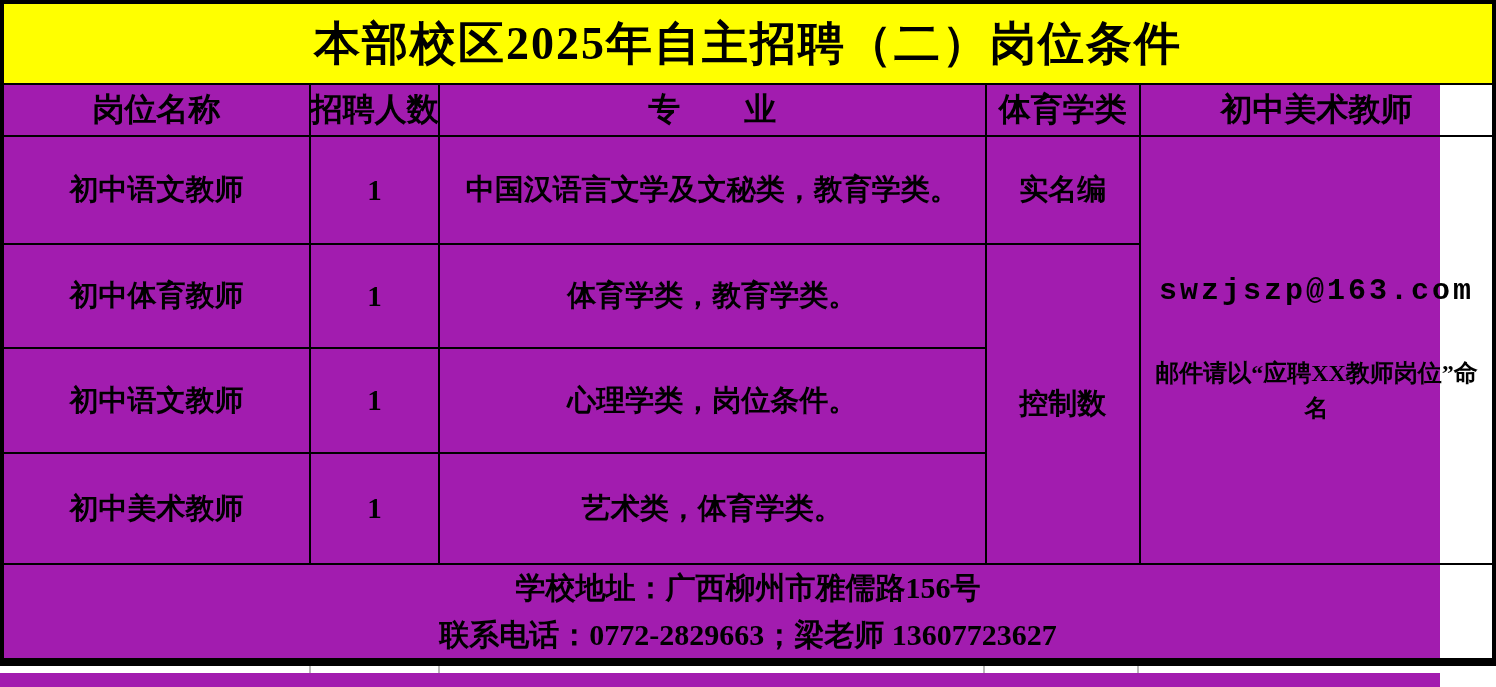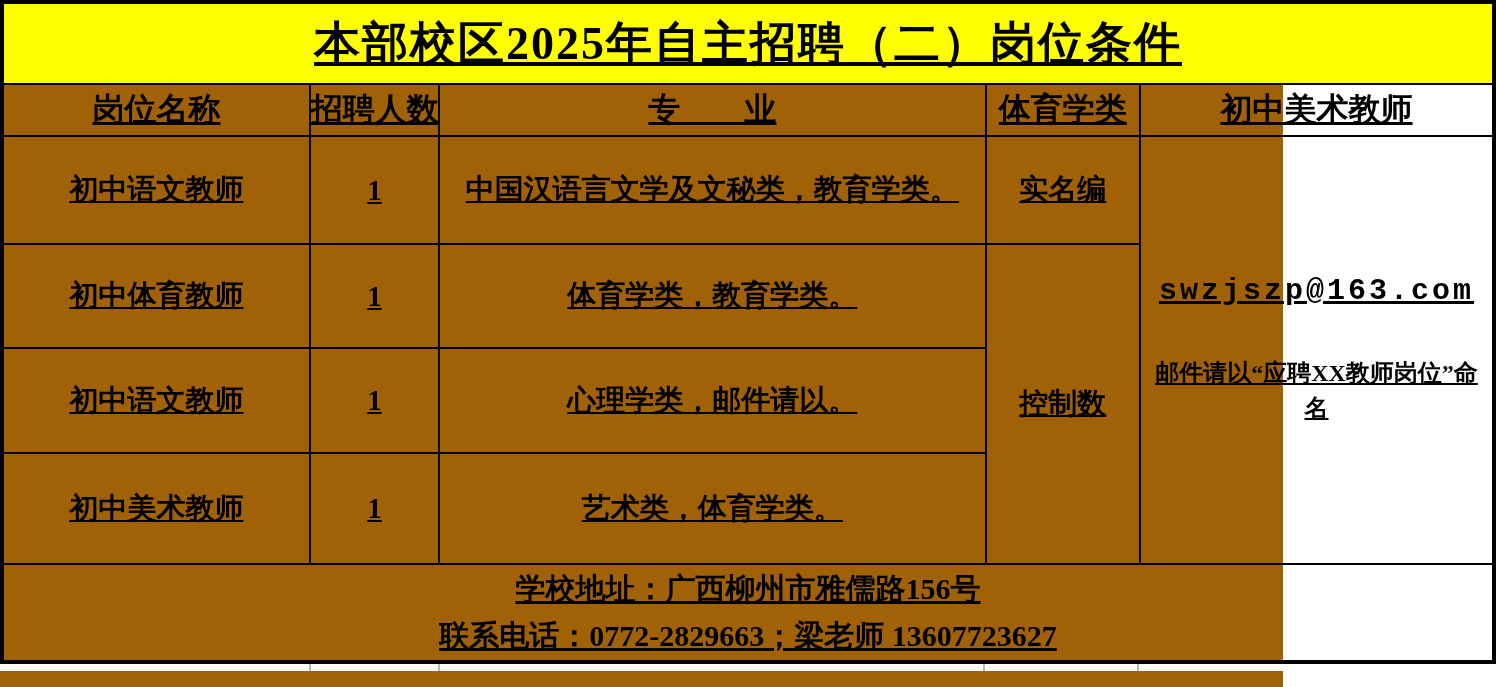--- a/index.html
+++ b/index.html
@@ -4,24 +4,23 @@
 <style>
   * { box-sizing: border-box; margin: 0; padding: 0; }
   html, body {
     width: 1496px; height: 687px;
     background: #ffffff;
     font-family: "Liberation Serif", "DejaVu Serif", serif;
     color: #000;
     overflow: hidden;
   }
   .sheet {
-    width: 1283px; height: 687px;
+    width: 1440px; height: 687px;
     position: relative;
-    background: #a16207;
-    text-decoration: underline;
+    background: #a21caf;
   }
   table.job-table {
     width: 1496px;
     border-collapse: collapse;
     table-layout: fixed;
     border: 4px solid #000;
   }
   td, th {
     border: 2px solid #000;
     text-align: center;
@@ -68,21 +67,21 @@
   }
   .note-text {
     font-size: 24px;
     font-weight: bold;
     line-height: 1.45;
   }
   tr.footer-row td {
     height: 98px;
     font-size: 30px;
     line-height: 1.55;
-    border-bottom: 4px solid #000000;
+    border-bottom: 8px solid #000000;
   }
   .next-row-sliver {
     position: relative;
     width: 1496px;
     height: 7px;
     background: #ffffff;
   }
   .next-row-sliver .vline {
     position: absolute;
     top: 0; bottom: 0;
@@ -132,21 +131,21 @@
     <tr class="data-row r2">
       <td>初中体育教师</td>
       <td>1</td>
       <td>体育学类，教育学类。</td>
       <td rowspan="3">控制数</td>
     </tr>
 
     <tr class="data-row r3">
       <td>初中语文教师</td>
       <td>1</td>
-      <td>心理学类，邮件请以。</td>
+      <td>心理学类，岗位条件。</td>
     </tr>
 
     <tr class="data-row r4">
       <td>初中美术教师</td>
       <td>1</td>
       <td>艺术类，体育学类。</td>
     </tr>
 
     <tr class="footer-row">
       <td colspan="5">

